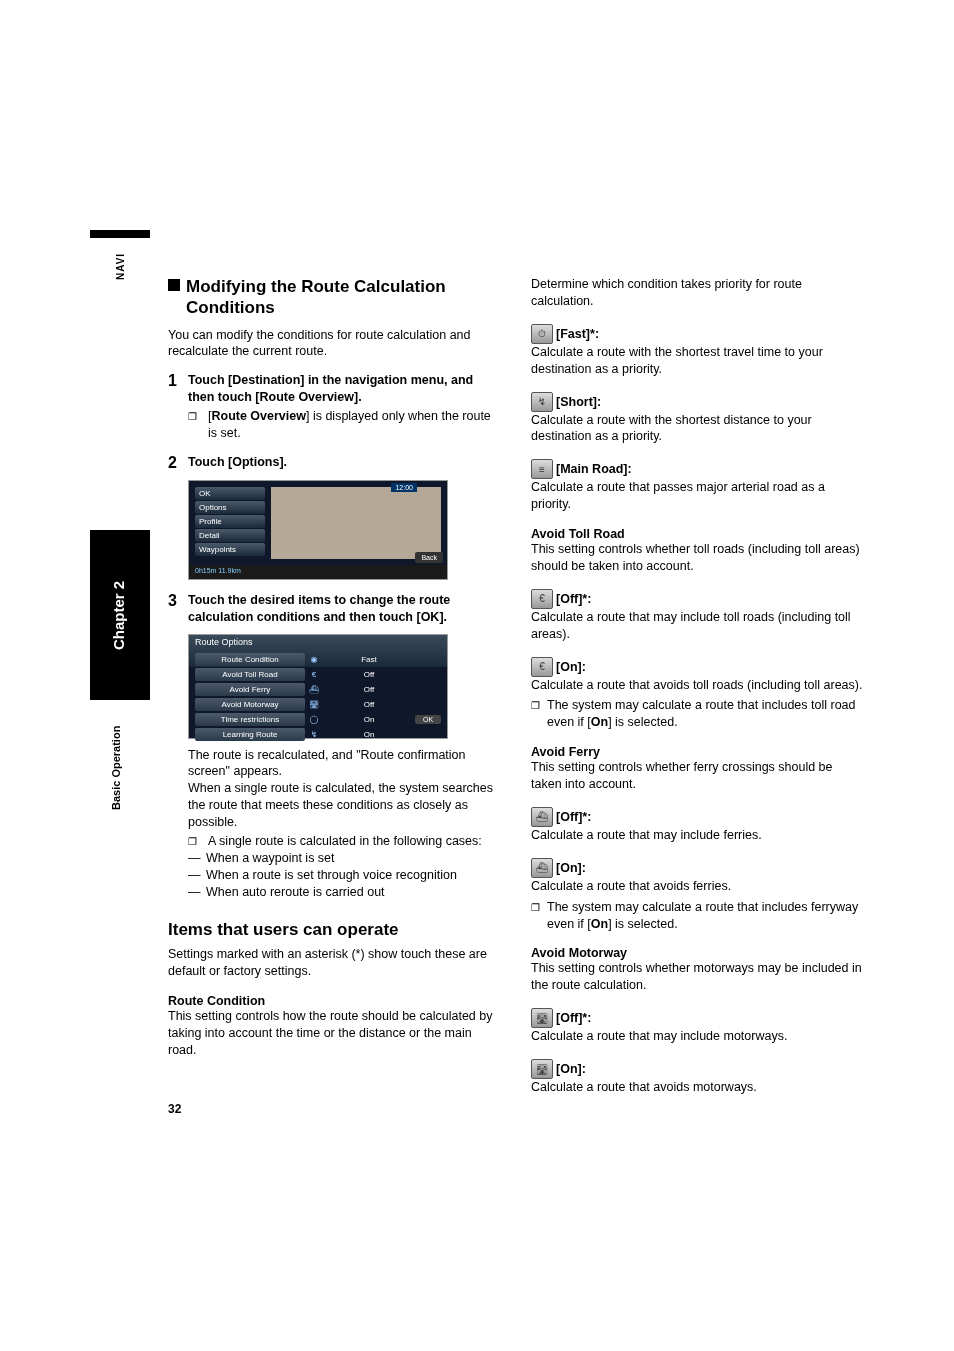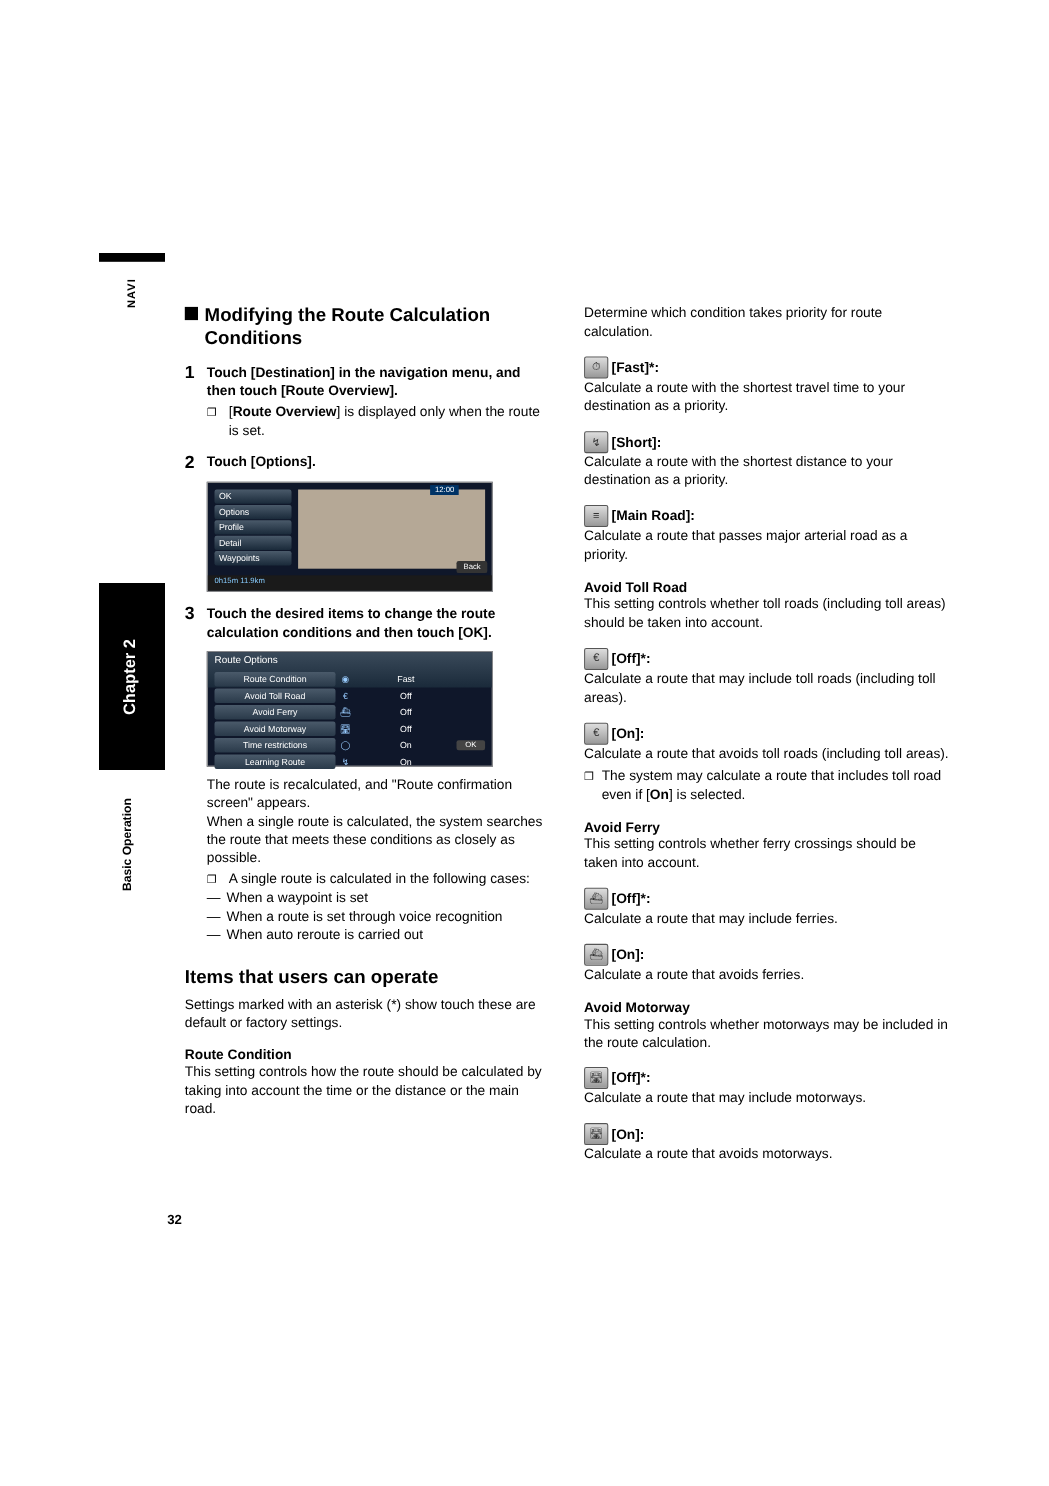--- a/index.html
+++ b/index.html
@@ -278,21 +278,21 @@
     font-size: 12.5px;
     font-weight: bold;
   }
   .opt-desc {
     font-size: 12.5px;
     line-height: 1.35;
   }
   .bold { font-weight: bold; }
   .page-num {
     position: absolute;
-    left: 152px;
+    left: 168px;
     bottom: 235px;
     font-size: 12px;
     font-weight: bold;
   }
   .r-bullet {
     display:flex;
     font-size:12.5px;
     line-height:1.35;
     margin-top:4px;
   }
@@ -319,20 +319,21 @@
 
 <div class="basic-op">Basic Operation</div>
 
 <div class="page">
 
   <div class="col col-left">
     <div class="section-bar">
       <div class="sq"></div>
       <h2>Modifying the Route Calculation Conditions</h2>
     </div>
+    <div class="body-text">You can modify the conditions for route calculation and recalculate the current route.</div>
 
     <div class="step">
       <div class="step-num">1</div>
       <div class="step-text">Touch [Destination] in the navigation menu, and then touch [Route Overview].</div>
     </div>
     <div class="bullet-row">
       <span class="bullet-sq"></span>
       <span class="indent">
         <span>[</span><span class="bold">Route Overview</span><span>] is displayed only when the route is set.</span>
       </span>
@@ -479,20 +480,24 @@
       <div class="opt-icon">⛴</div>
       <div class="opt-label">[Off]*:</div>
     </div>
     <div class="opt-desc">Calculate a route that may include ferries.</div>
 
     <div class="opt-row">
       <div class="opt-icon">⛴</div>
       <div class="opt-label">[On]:</div>
     </div>
     <div class="opt-desc">Calculate a route that avoids ferries.</div>
+    <div class="r-bullet">
+      <span class="sq-b"></span>
+      <span><span>The system may calculate a route that includes ferryway even if [</span><span class="bold">On</span><span>] is selected.</span></span>
+    </div>
 
     <div class="setting-name">Avoid Motorway</div>
     <div class="opt-desc">This setting controls whether motorways may be included in the route calculation.</div>
 
     <div class="opt-row">
       <div class="opt-icon">🛣</div>
       <div class="opt-label">[Off]*:</div>
     </div>
     <div class="opt-desc">Calculate a route that may include motorways.</div>
 

